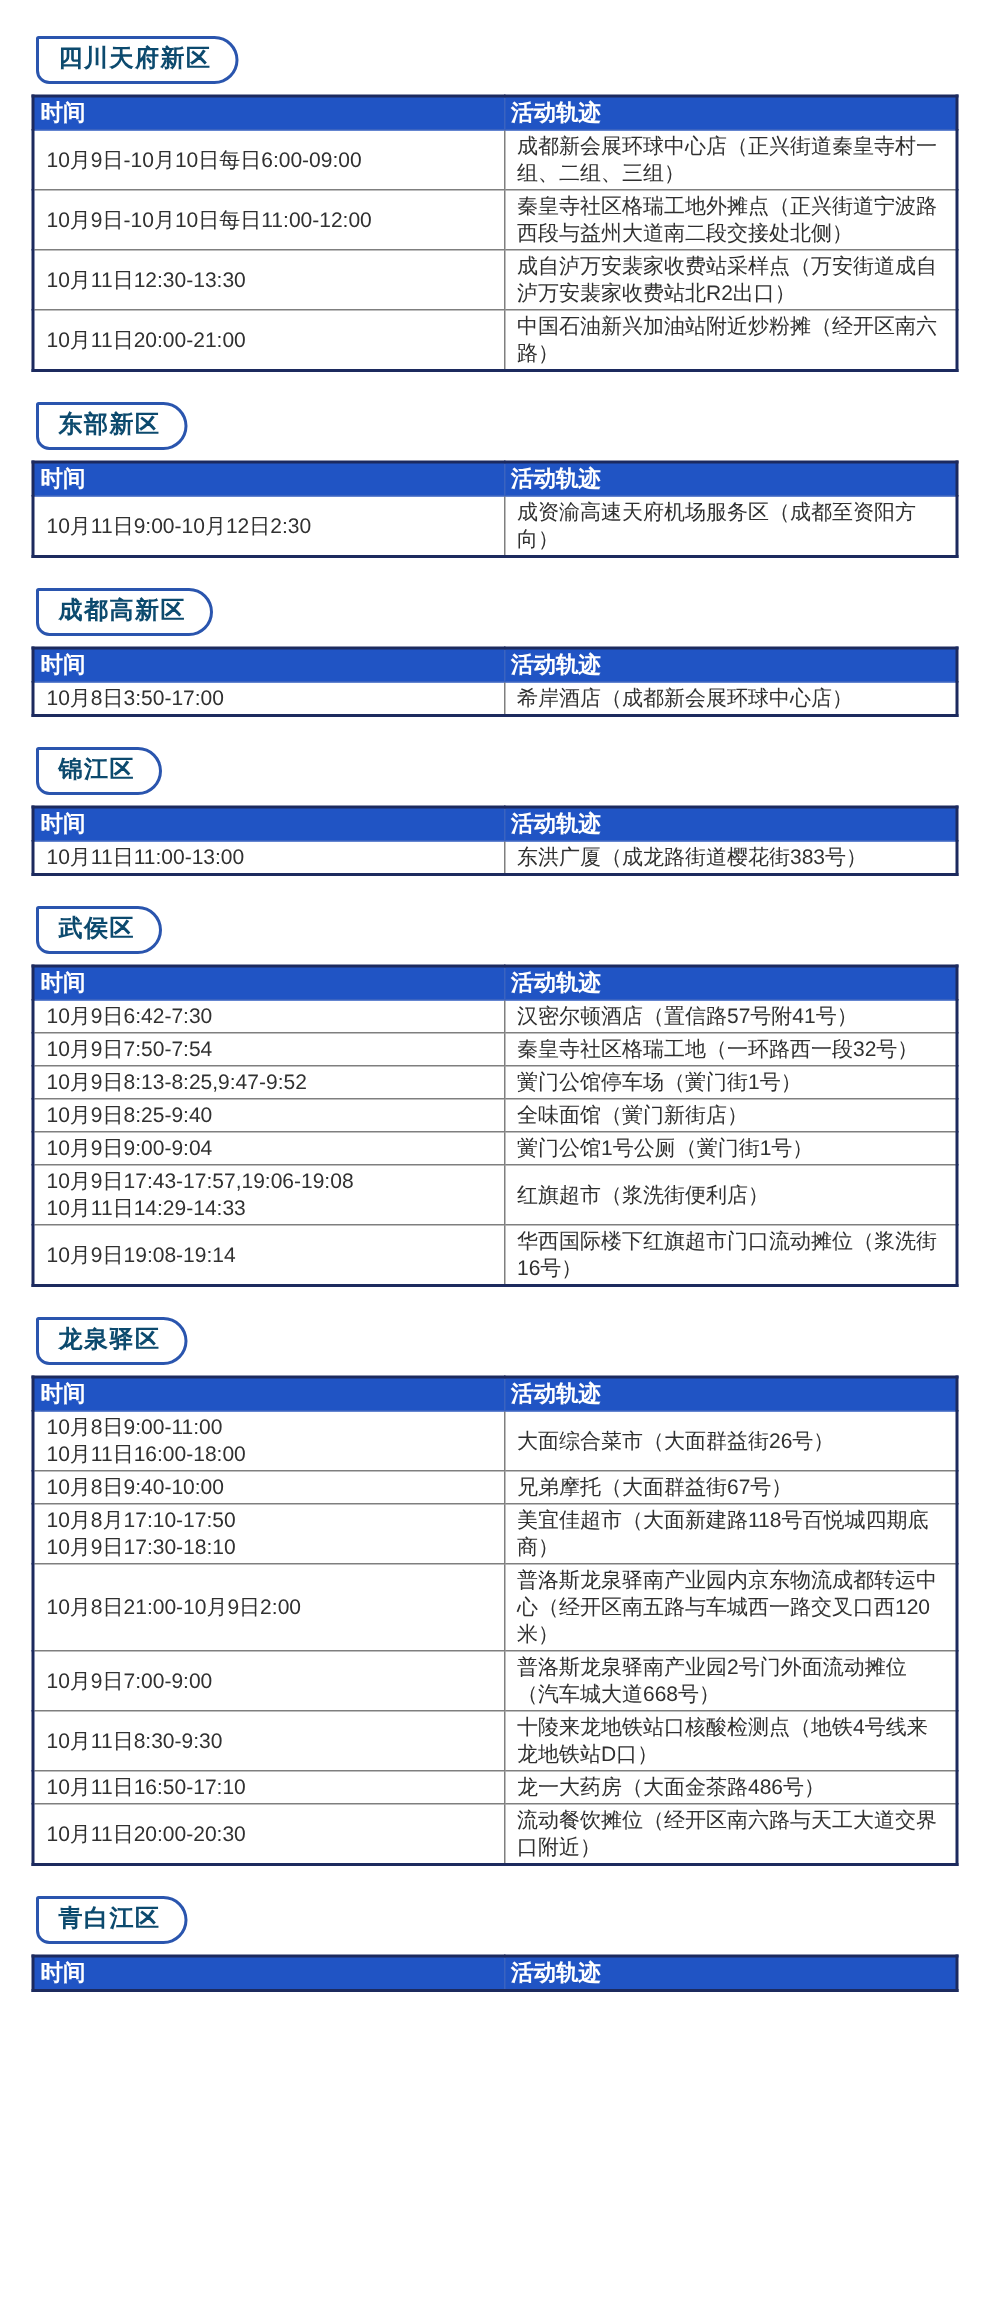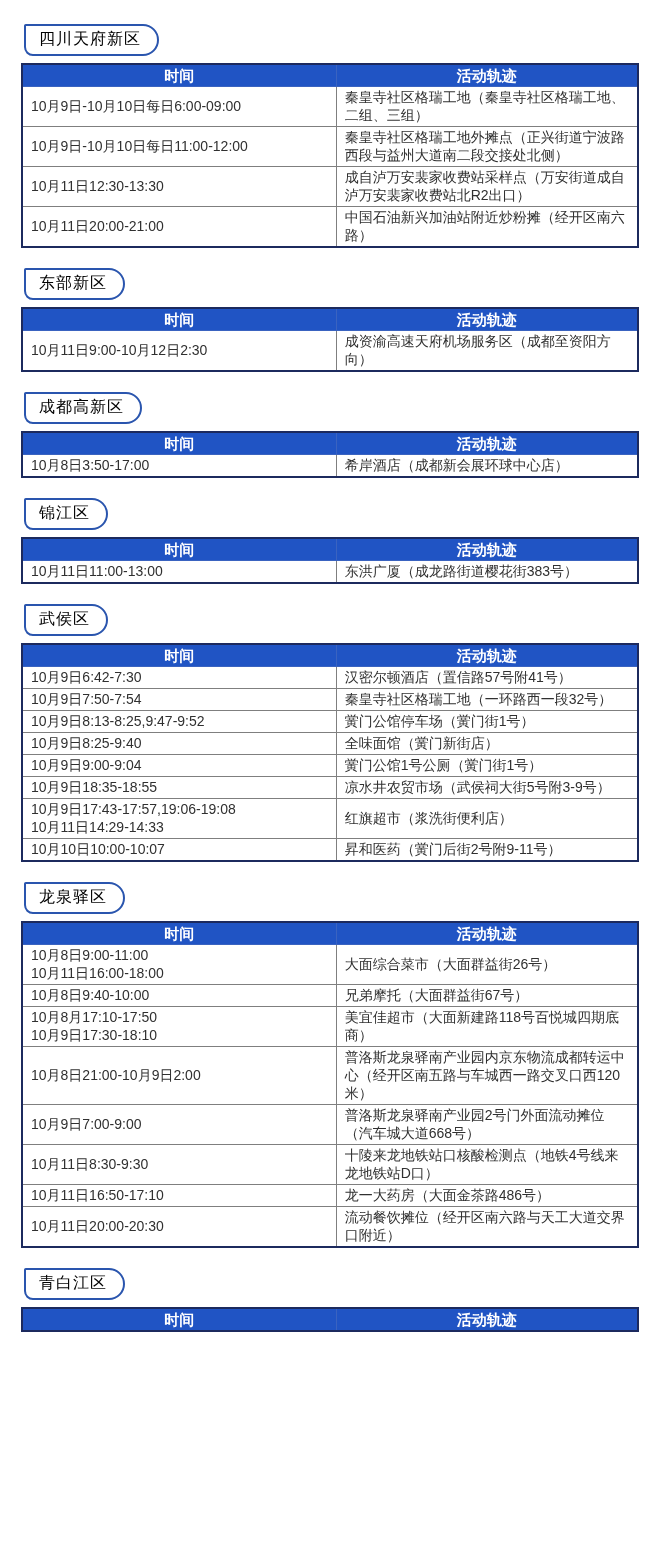--- a/index.html
+++ b/index.html
@@ -13,37 +13,37 @@
   .section{margin-bottom:20px;}
   .badge{
     display:inline-block;
     border:2px solid #2a55ae;
     border-radius:2px 18px 18px 10px;
     padding:3px 16px 4px 13px;
     margin:0 0 7px 3px;
     background:#ffffff;
   }
   .badge-label{
-    color:#000000;
-    font-weight:normal;
+    color:#0c4a6e;
+    font-weight:bold;
     font-size:16px;
     letter-spacing:1px;
   }
   table.activity{
     width:100%;
     border-collapse:collapse;
     border:2px solid #1c2a5e;
     table-layout:fixed;
   }
   table.activity th{
     background:#2054c4;
     color:#ffffff;
     font-weight:bold;
     font-size:15px;
-    text-align:center;
+    text-align:left;
     padding:2px 4px;
     line-height:17px;
     border:1px solid #3a63c0;
     border-top:none;
   }
   table.activity td{
     font-size:14px;
     line-height:18px;
     padding:1px 8px 2px 8px;
     border:1px solid #7f7f7f;
@@ -65,21 +65,21 @@
         </colgroup>
         <thead>
           <tr>
             <th>时间</th>
             <th>活动轨迹</th>
           </tr>
         </thead>
         <tbody>
           <tr>
             <td class="time-cell">10月9日-10月10日每日6:00-09:00</td>
-            <td class="track-cell">秦皇寺社区格瑞工地（秦皇寺社区格瑞工地、二组、三组）</td>
+            <td class="track-cell">成都新会展环球中心店（正兴街道秦皇寺村一组、二组、三组）</td>
           </tr>
           <tr>
             <td class="time-cell">10月9日-10月10日每日11:00-12:00</td>
             <td class="track-cell">秦皇寺社区格瑞工地外摊点（正兴街道宁波路西段与益州大道南二段交接处北侧）</td>
           </tr>
           <tr>
             <td class="time-cell">10月11日12:30-13:30</td>
             <td class="track-cell">成自泸万安裴家收费站采样点（万安街道成自泸万安裴家收费站北R2出口）</td>
           </tr>
           <tr>
@@ -166,33 +166,29 @@
             <td class="time-cell">10月9日8:13-8:25,9:47-9:52</td>
             <td class="track-cell">黉门公馆停车场（黉门街1号）</td>
           </tr>
           <tr>
             <td class="time-cell">10月9日8:25-9:40</td>
             <td class="track-cell">全味面馆（黉门新街店）</td>
           </tr>
           <tr>
             <td class="time-cell">10月9日9:00-9:04</td>
             <td class="track-cell">黉门公馆1号公厕（黉门街1号）</td>
-          </tr>
-          <tr>
-            <td class="time-cell">10月9日18:35-18:55</td>
-            <td class="track-cell">凉水井农贸市场（武侯祠大街5号附3-9号）</td>
           </tr>
           <tr>
             <td class="time-cell">10月9日17:43-17:57,19:06-19:08
 10月11日14:29-14:33</td>
             <td class="track-cell">红旗超市（浆洗街便利店）</td>
           </tr>
           <tr>
-            <td class="time-cell">10月10日10:00-10:07</td>
-            <td class="track-cell">昇和医药（黉门后街2号附9-11号）</td>
+            <td class="time-cell">10月9日19:08-19:14</td>
+            <td class="track-cell">华西国际楼下红旗超市门口流动摊位（浆洗街16号）</td>
           </tr>
         </tbody>
       </table></div>
     <div class="section"><div class="badge"><span class="badge-label">龙泉驿区</span></div><table class="activity">
         <colgroup>
           <col class="c-time">
           <col class="c-track">
         </colgroup>
         <thead>
           <tr>

